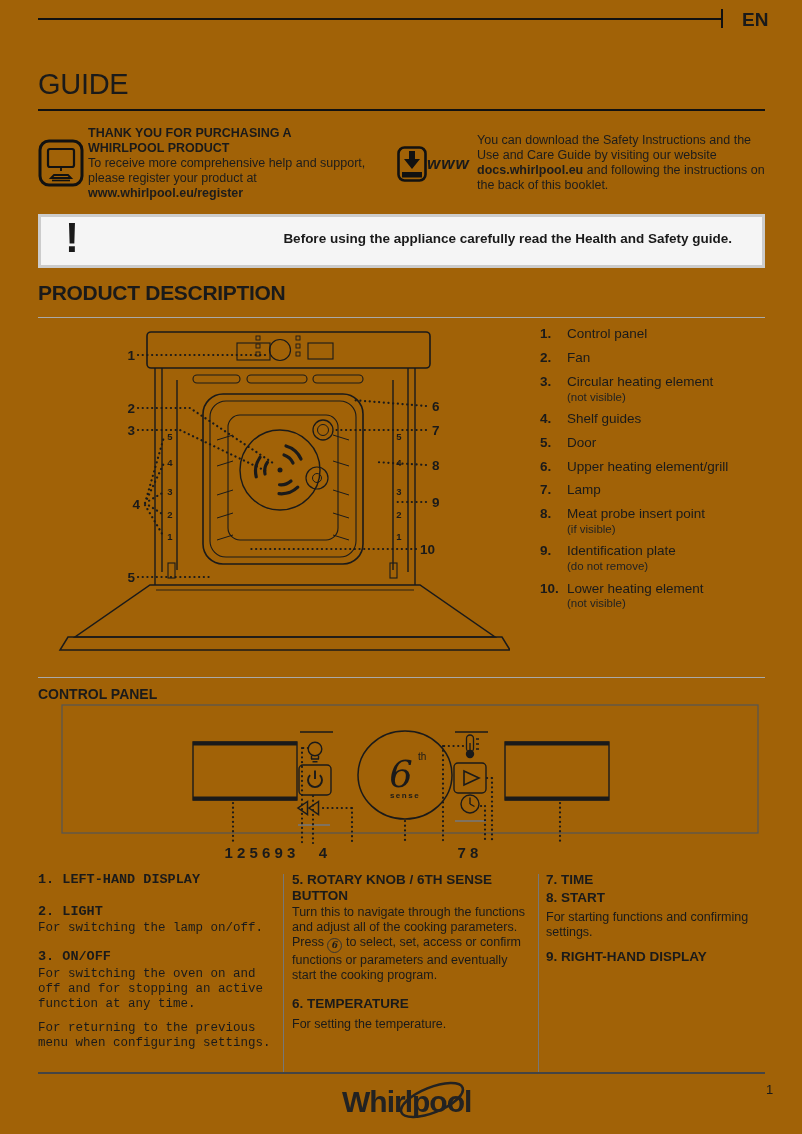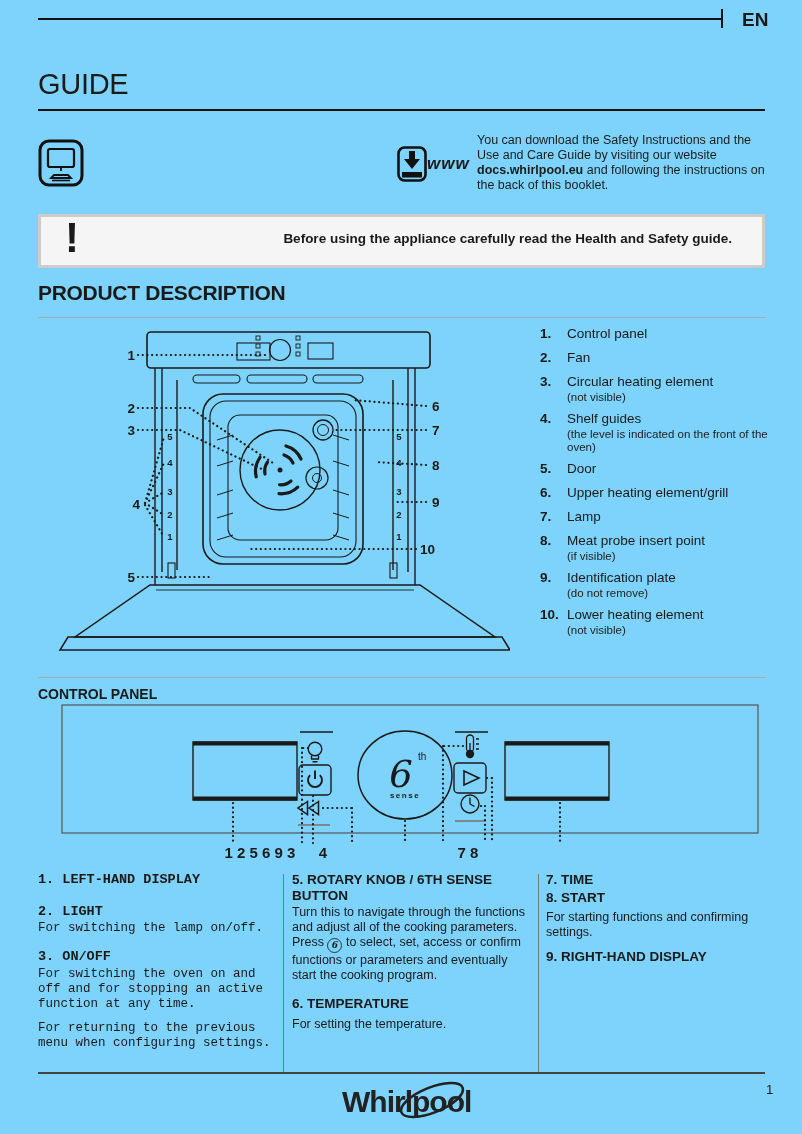--- a/index.html
+++ b/index.html
@@ -1,16 +1,16 @@
 <!DOCTYPE html>
 <html><head>
 <meta charset="utf-8">
 <style>
   html,body{margin:0;padding:0;background:#fff;}
-  #page{position:relative;width:802px;height:1134px;background:#7dd3fc;overflow:hidden;
+  #page{position:relative;width:802px;height:1134px;background:#a16207;overflow:hidden;
         font-family:"Liberation Sans",sans-serif;color:#1a1a1a;}
   .abs{position:absolute;}
   .rule{position:absolute;background:#111;}
   .grayrule{position:absolute;background:#a9a9a9;}
   .h1a{font-size:29px;font-weight:bold;letter-spacing:-0.5px;line-height:1;}
   .h1b{font-size:29px;font-weight:normal;letter-spacing:-0.3px;line-height:1;}
   .en{font-size:19px;font-weight:bold;}
   .smallhead{font-size:12.5px;font-weight:bold;line-height:1.18;}
   .body12{font-size:12.5px;line-height:1.2;color:#1c1c1c;}
   .warnbox{position:absolute;left:38px;top:214px;width:721px;height:48px;
@@ -45,20 +45,26 @@
   <div class="abs en" style="left:742px;top:9px;">EN</div>
   <div class="abs h1b" style="left:38px;top:70px;">GUIDE</div>
   <div class="rule" style="left:38px;top:109px;width:727px;height:2px;"></div>
 
   <svg class="abs" style="left:38px;top:139px;" width="46" height="48" viewBox="0 0 46 48">
     <rect x="2" y="2" width="42" height="44" rx="9" fill="none" stroke="#111" stroke-width="3"></rect>
     <rect x="10" y="10" width="26" height="18" rx="2" fill="none" stroke="#111" stroke-width="2.2"></rect>
     <path d="M23,28 v4 M16,36 h14 l3,3 h-20 z" fill="none" stroke="#111" stroke-width="1.8"></path>
     <path d="M14,41.5 h18" stroke="#111" stroke-width="1.6"></path>
   </svg>
+  <div class="abs" style="left:88px;top:126px;width:315px;">
+    <div class="smallhead">THANK YOU FOR PURCHASING A</div>
+    <div class="smallhead">WHIRLPOOL PRODUCT</div>
+    <div class="body12" style="width:300px;">To receive more comprehensive help and support, please register your product at</div>
+    <div class="body12" style="font-weight:bold;">www.whirlpool.eu/register</div>
+  </div>
 
   <svg class="abs" style="left:397px;top:146px;" width="30" height="36" viewBox="0 0 30 36">
     <rect x="1.5" y="1.5" width="27" height="33" rx="6" fill="none" stroke="#111" stroke-width="2.6"></rect>
     <path d="M12,5 h6 v8 h5 l-8,10 -8,-10 h5 z" fill="#111"></path>
     <rect x="5" y="26" width="20" height="5.5" fill="#111"></rect>
   </svg>
   <div class="abs wwwlbl" style="left:427px;top:154px;">www</div>
   <div class="abs body12" style="left:477px;top:133px;width:298px;">
     <span>You can download the Safety Instructions and the Use and Care Guide by visiting our website </span><b>docs.whirlpool.eu</b><span> and following the instructions on the back of this booklet.</span>
   </div>
@@ -195,21 +201,20 @@
         <span class="pdnum">3.</span>
         <div>
           <div class="pdlabel">Circular heating element</div>
           <div class="pdnote">(not visible)</div>
         </div>
       </div>
     <div class="pditem">
         <span class="pdnum">4.</span>
         <div>
           <div class="pdlabel">Shelf guides</div>
-          <div class="pdnote">(the level is indicated on the front of the oven)</div>
         </div>
       </div>
     <div class="pditem">
         <span class="pdnum">5.</span>
         <div>
           <div class="pdlabel">Door</div>
         </div>
       </div>
     <div class="pditem">
         <span class="pdnum">6.</span>

